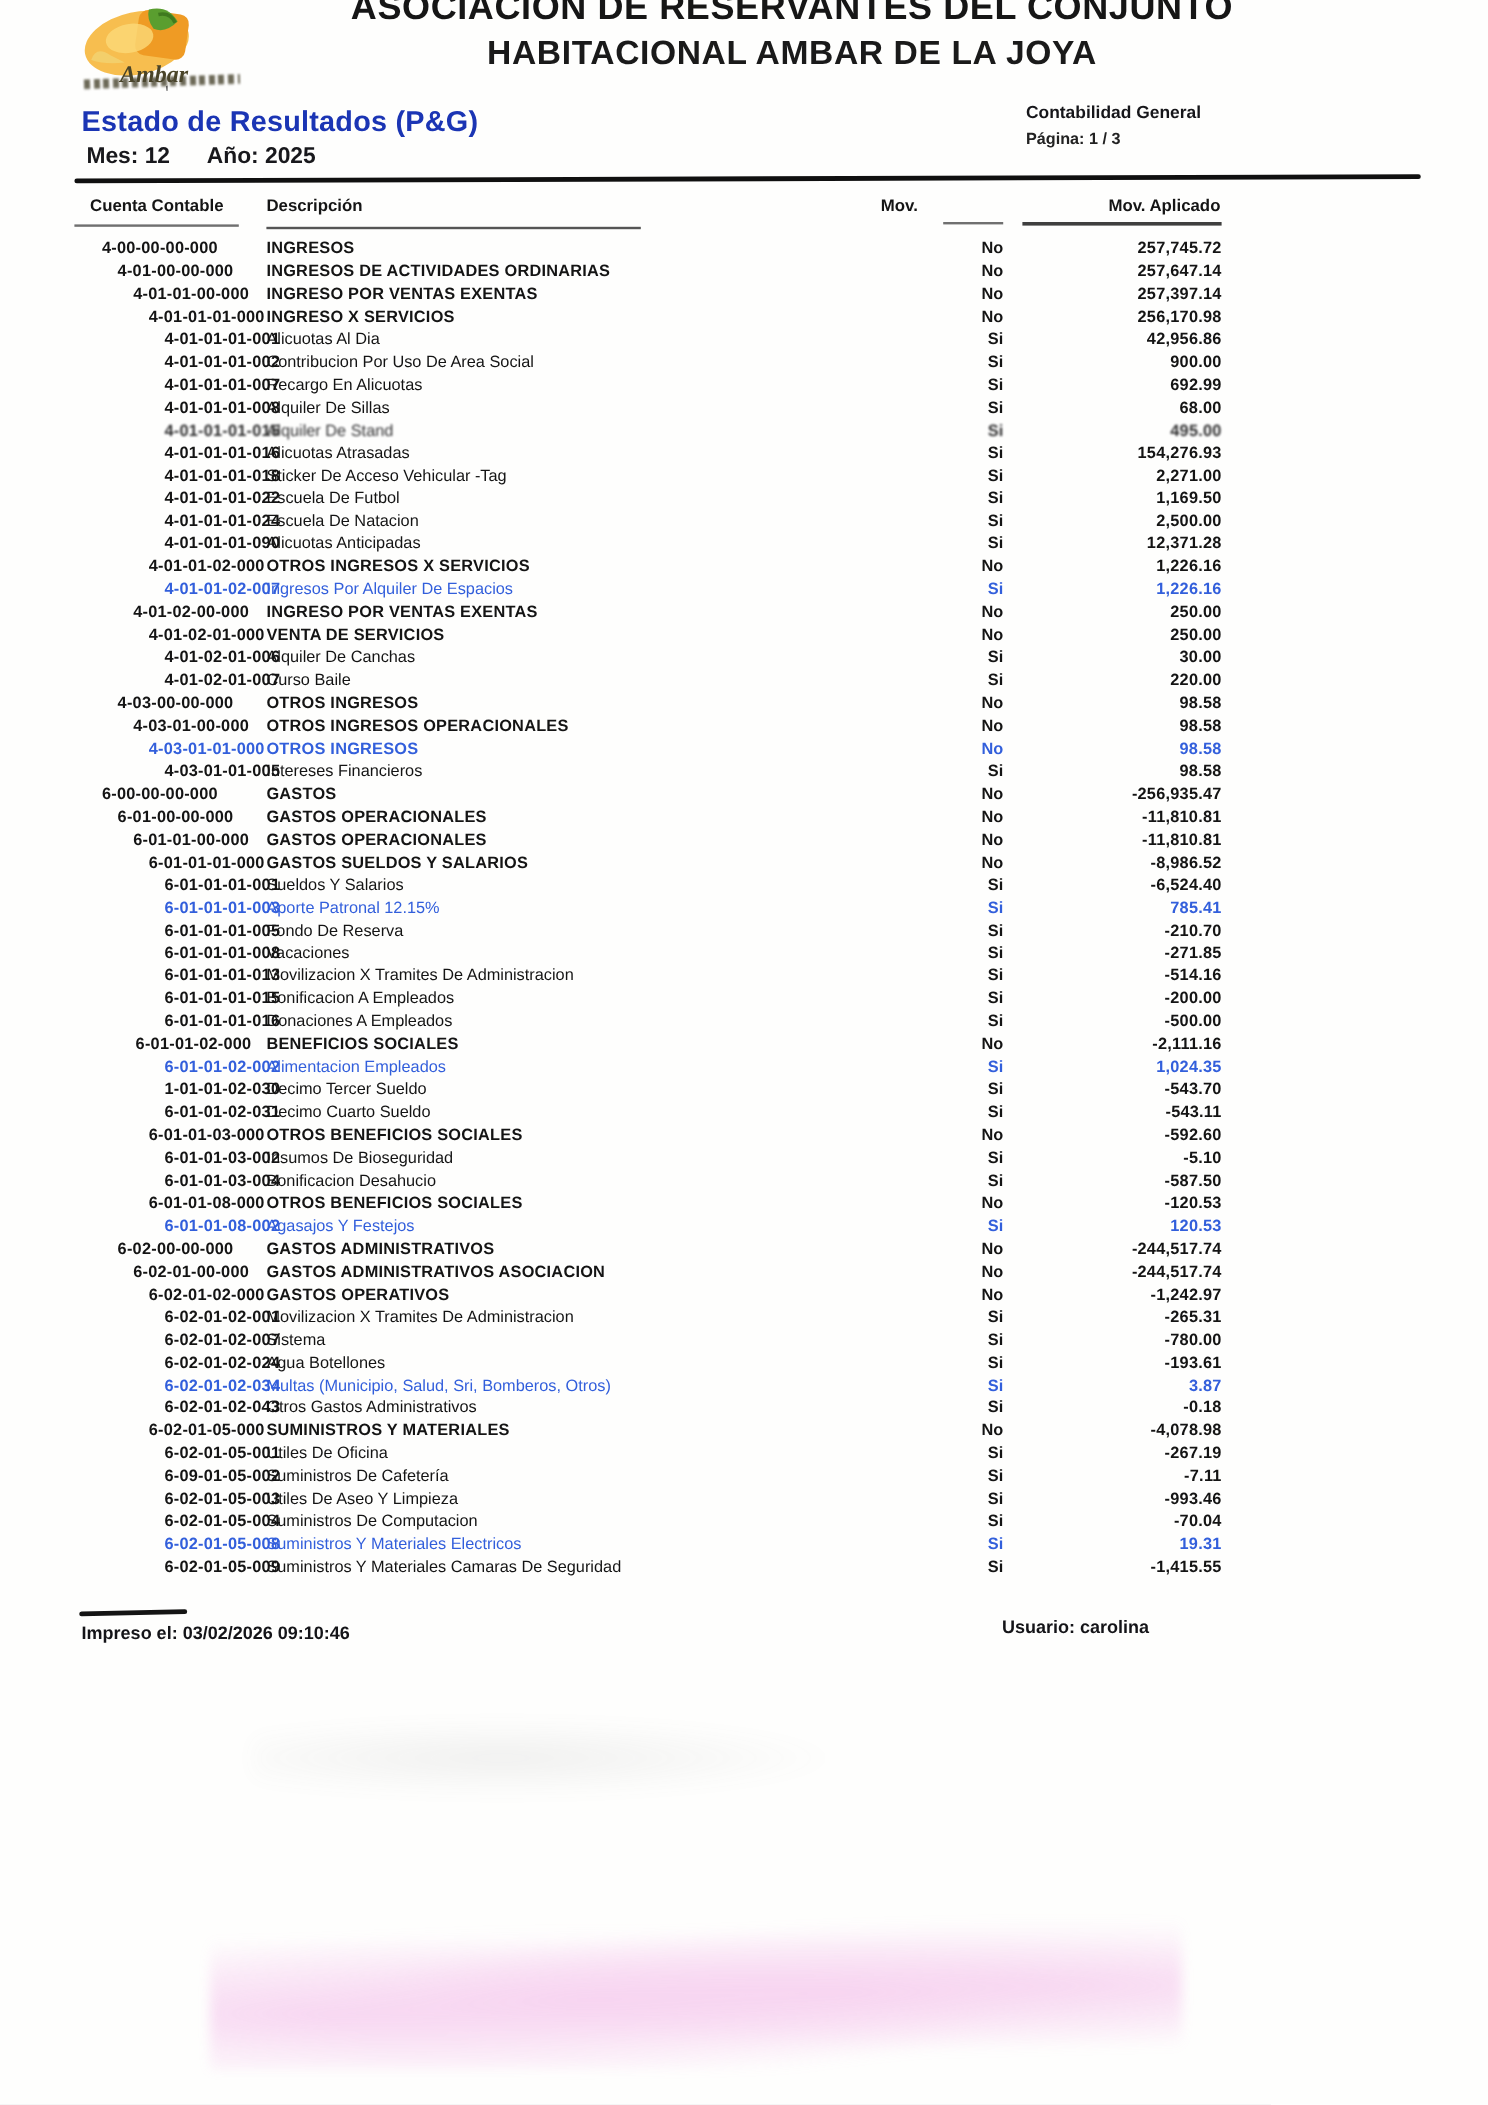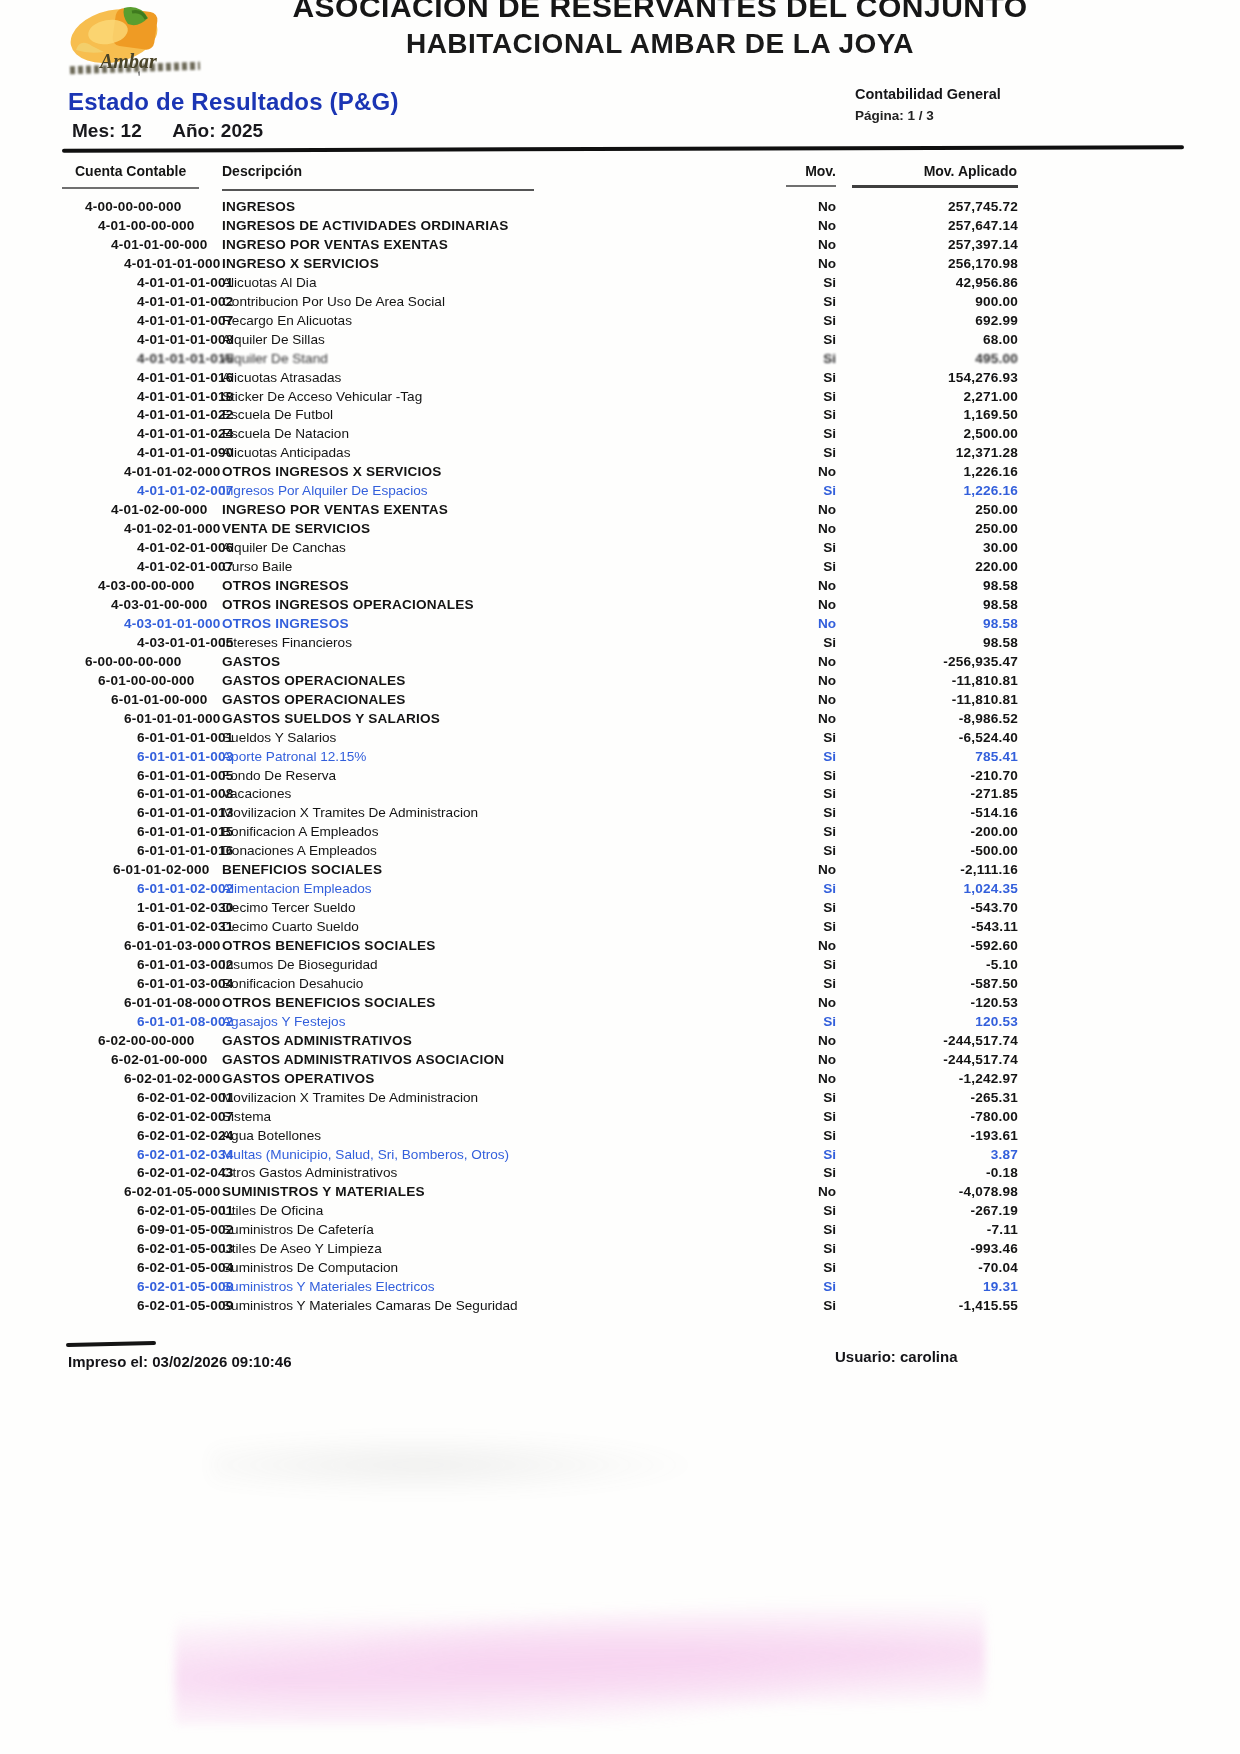--- a/index.html
+++ b/index.html
@@ -18,21 +18,21 @@
   .period{position:absolute; left:72px; top:120px; font-size:19px; font-weight:bold; color:#18181c;}
   .period .val{margin-right:26px;}
   .meta{position:absolute; right:225px; top:86px; text-align:left; width:160px;}
   .meta-module{font-size:14.5px; font-weight:bold; color:#16161a;}
   .meta-page{font-size:13.5px; font-weight:bold; color:#222; margin-top:6px;}
   .top-rule{position:absolute; left:62px; top:147px; width:1122px; height:3.5px; background:#101010; transform:rotate(-.18deg); border-radius:2px;}
   
   .col-head{position:absolute; top:163px; font-size:14px; font-weight:bold; color:#151515;}
   .ch-account{left:75px;}
   .ch-desc{left:222px;}
-  .ch-mov{left:780px; width:56px; text-align:right;}
+  .ch-mov{left:734px; width:56px; }
   .ch-movap{left:855px; width:162px; text-align:right;}
   .u-account{position:absolute; left:62px; top:187px; width:137px; height:2px; background:#333; opacity:.7;}
   .u-desc{position:absolute; left:222px; top:189px; width:312px; height:2px; background:#2a2a2a; opacity:.8;}
   .u-mov{position:absolute; left:786px; top:185px; width:50px; height:2px; background:#333; opacity:.7;}
   .u-movap{position:absolute; left:852px; top:185px; width:166px; height:2.5px; background:#1d1d1d; opacity:.85;}
   
   .row{position:absolute; left:0; width:1240px; height:19px; font-size:13.6px; white-space:nowrap;}
   .c-code{position:absolute; top:0; font-weight:bold; letter-spacing:.2px;}
   .c-desc{position:absolute; left:222px; top:0;}
   .row.bold .c-desc{font-weight:bold; letter-spacing:.2px;}

